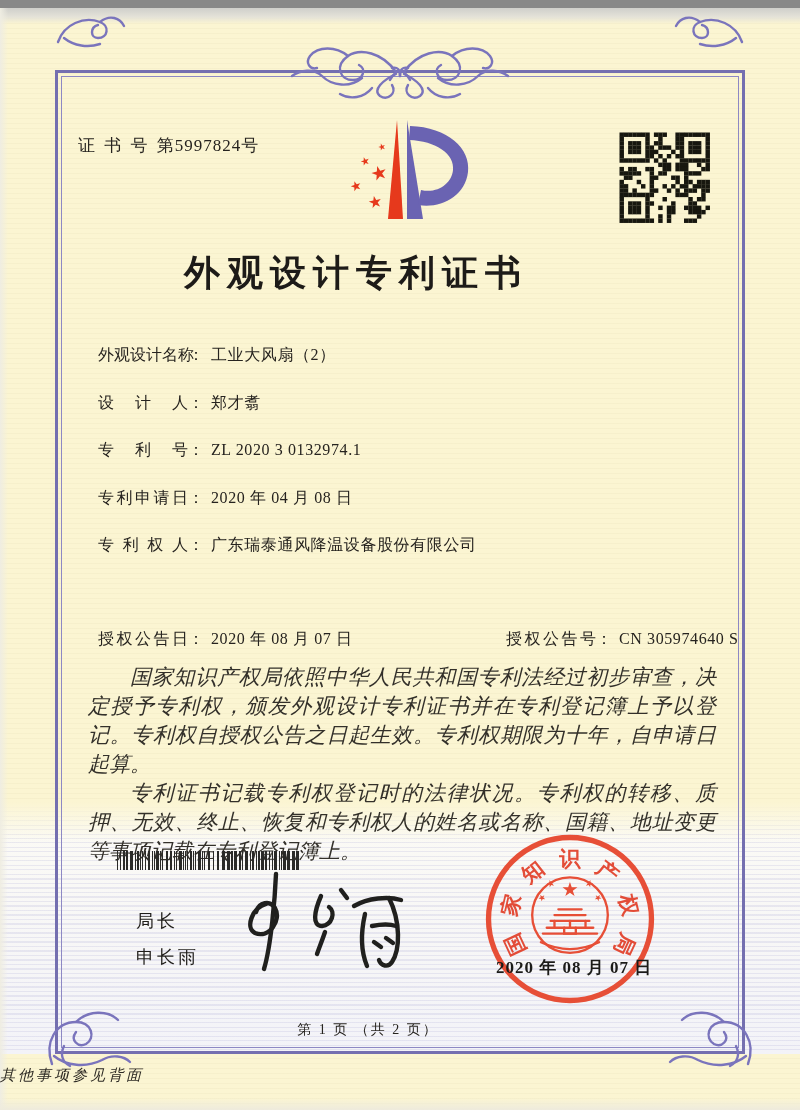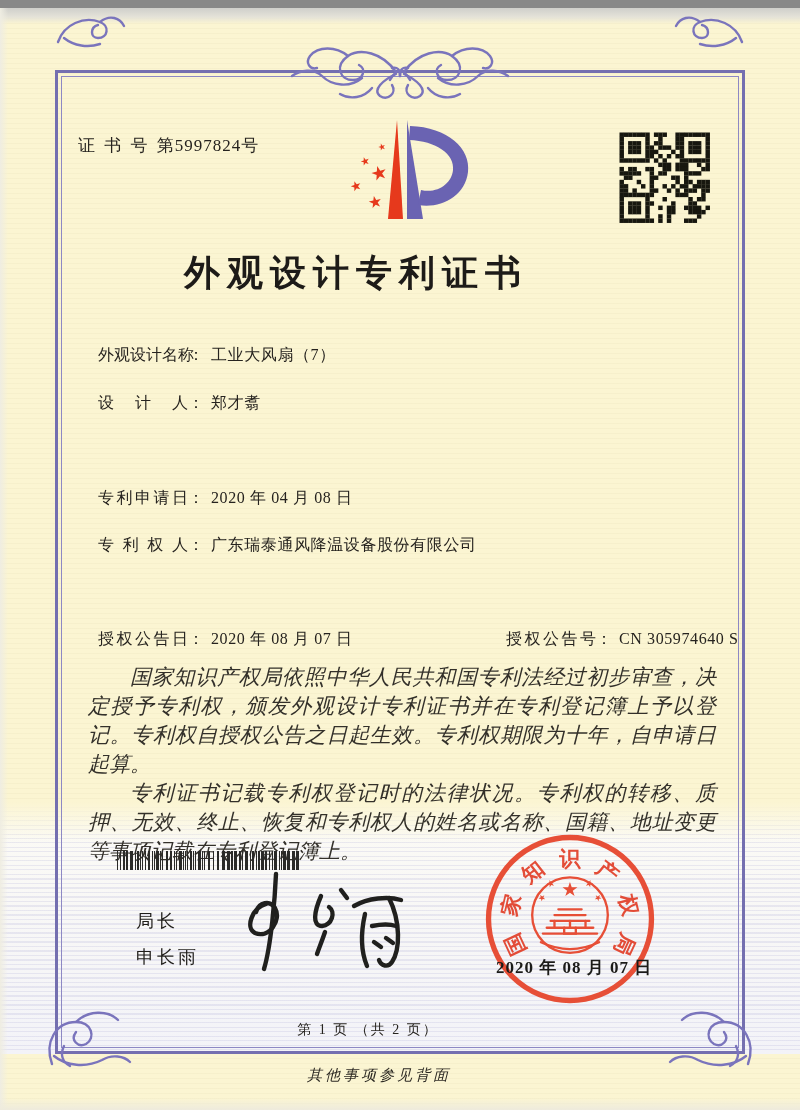--- a/index.html
+++ b/index.html
@@ -46,22 +46,22 @@
   .signature path{stroke:#20201e;stroke-width:4.4;fill:none;stroke-linecap:round;stroke-linejoin:round;}
   .seal{position:absolute;left:473px;top:814px;z-index:3;opacity:0.93;}
   .seal-char{fill:#e2402a;font-weight:700;font-size:22px;text-anchor:middle;dominant-baseline:central;
     font-family:"Liberation Serif","DejaVu Serif",serif;}
   .seal .emb{stroke:#e64329;fill:none;stroke-width:2.4;stroke-linecap:round;}
   .seal .emb-star{fill:#e64329;text-anchor:middle;dominant-baseline:central;}
   .seal-date{position:absolute;left:468px;top:948px;width:212px;z-index:4;text-align:center;
     font-size:17px;font-weight:700;color:#1b1b19;letter-spacing:1px;}
   .page-no{position:absolute;left:0;top:1013px;width:736px;z-index:3;text-align:center;
     font-size:14px;color:#26231f;letter-spacing:2px;}
-  .back-note{position:absolute;left:0;top:1058px;width:676px;z-index:3;text-align:center;
-    font-style:italic;font-size:15px;color:#2c2923;letter-spacing:3px;padding-left:41px;}
+  .back-note{position:absolute;left:0;top:1058px;width:676px;z-index:3;text-align:left;
+    font-style:italic;font-size:15px;color:#2c2923;letter-spacing:3px;}
   .logo{position:absolute;left:330px;top:106px;z-index:3;}
   .logo-star{fill:#e6391c;text-anchor:middle;dominant-baseline:central;}
   .qr{position:absolute;left:617px;top:122px;z-index:3;}
   .qr rect{fill:#17170f;}
 </style>
 </head>
 <body>
 
 <div class="page">
 
@@ -369,24 +369,27 @@
         <rect x="49.8" y="88.5" width="4.45" height="4.45"></rect>
         <rect x="67.0" y="88.5" width="4.45" height="4.45"></rect>
         <rect x="71.3" y="88.5" width="4.45" height="4.45"></rect>
         <rect x="75.6" y="88.5" width="4.45" height="4.45"></rect>
       </g>
   </svg>
 
   <div class="title">外观设计专利证书</div>
 
   <div class="frow" style="top:337px;">
-    <span class="flabel">外观设计名称</span><span class="fcolon">：</span><span class="fvalue">工业大风扇（7）</span>
+    <span class="flabel">外观设计名称</span><span class="fcolon">：</span><span class="fvalue">工业大风扇（2）</span>
   </div>
   <div class="frow" style="top:385px;">
     <span class="flabel">设计人</span><span class="fcolon">：</span><span class="fvalue">郑才翥</span>
+  </div>
+  <div class="frow" style="top:432px;">
+    <span class="flabel">专利号</span><span class="fcolon">：</span><span class="fvalue">ZL 2020 3 0132974.1</span>
   </div>
   <div class="frow" style="top:480px;">
     <span class="flabel">专利申请日</span><span class="fcolon">：</span><span class="fvalue">2020 年 04 月 08 日</span>
   </div>
   <div class="frow" style="top:527px;">
     <span class="flabel">专利权人</span><span class="fcolon">：</span><span class="fvalue">广东瑞泰通风降温设备股份有限公司</span>
   </div>
   <div class="frow" style="top:621px;">
     <span class="flabel">授权公告日</span><span class="fcolon">：</span><span class="fvalue">2020 年 08 月 07 日</span>
     <span class="grant2">

